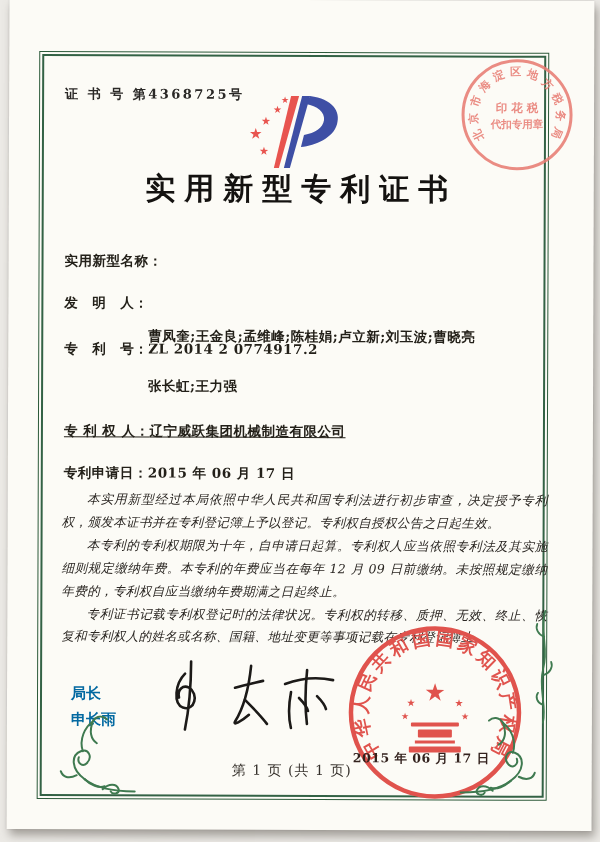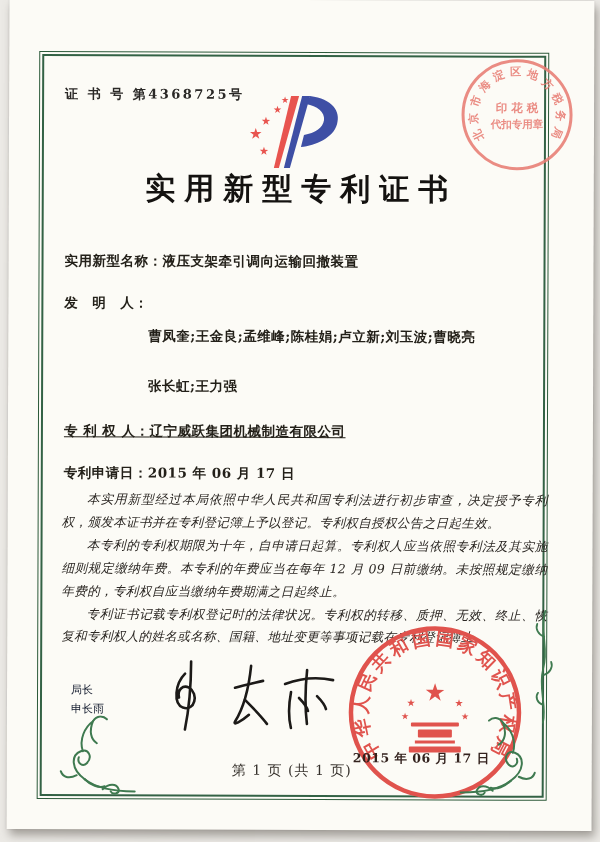--- a/index.html
+++ b/index.html
@@ -24,21 +24,21 @@
   .field-row .val { white-space: pre; }
   .row-name { top: 253px; }
   .row-inventor { top: 295px; }
   .row-inventor .val div { line-height: 18px; }
   .row-patno { top: 341px; }
   .row-filing { top: 380px; }
   .row-patentee { top: 423px; text-decoration: underline; }
   .row-grant { top: 465px; }
   .body-text { position: absolute; left: 54px; top: 489px; width: 486px; font-size: 12.6px; color: #2a2622; font-style: italic; }
   .body-text p { text-indent: 2em; line-height: 1.82; text-align: justify; margin: 0; letter-spacing: 0.3px; }
-  .signer { position: absolute; left: 64px; top: 681px; font-size: 11px; font-weight: 400; color: #0f172a; line-height: 1.75; font-style: normal; }
+  .signer { position: absolute; left: 64px; top: 681px; font-size: 15px; font-weight: 700; color: #0369a1; line-height: 1.75; font-style: normal; }
   .signature { position: absolute; left: 132px; top: 658px; }
   .seal { position: absolute; left: 338px; top: 622px; }
   .seal-date { position: absolute; left: 346px; top: 750px; font-size: 12.5px; font-weight: 700; color: #33221e; letter-spacing: 0.5px; white-space: pre; }
   .footer { position: absolute; left: 285px; top: 762px; transform: translateX(-50%); font-size: 14px; color: #35302b; letter-spacing: 1px; white-space: pre; }
   .stamp { position: absolute; left: 450px; top: 56px; opacity: 0.88; }
   .orn { position: absolute; }
   .orn-bl { left: 34px; top: 716px; }
   .orn-br { left: 452px; top: 716px; transform: scaleX(-1); }
   .vine-r { position: absolute; left: 526px; top: 608px; }
 </style>
@@ -66,31 +66,34 @@
         <text x="26" y="20" font-size="10">★</text>
         <text x="34" y="10" font-size="9">★</text>
         <text x="12" y="62" font-size="11">★</text>
       </g>
     </svg>
 
     <div class="title">实用新型专利证书</div>
 
     <div class="field-row row-name">
       <span class="lbl">实用新型名称：</span>
-      <span class="val">液压支架牵引调向运输回撤装置</span>
     </div>
 
     <div class="field-row row-inventor">
       <span class="lbl">发　明　人：</span>
       <span class="val">
         <div>曹凤奎;王金良;孟维峰;陈桂娟;卢立新;刘玉波;曹晓亮</div>
         <div>张长虹;王力强</div>
       </span>
     </div>
 
+    <div class="field-row row-patno">
+      <span class="lbl">专　利　号：</span>
+      <span class="val">ZL 2014 2 0774917.2</span>
+    </div>
 
 
     <div class="field-row row-patentee">
       <span class="lbl">专 利 权 人：</span>
       <span class="val">辽宁威跃集团机械制造有限公司</span>
     </div>
 
     <div class="field-row row-grant">
       <span class="lbl">专利申请日：</span>
       <span class="val">2015 年 06 月 17 日</span>

